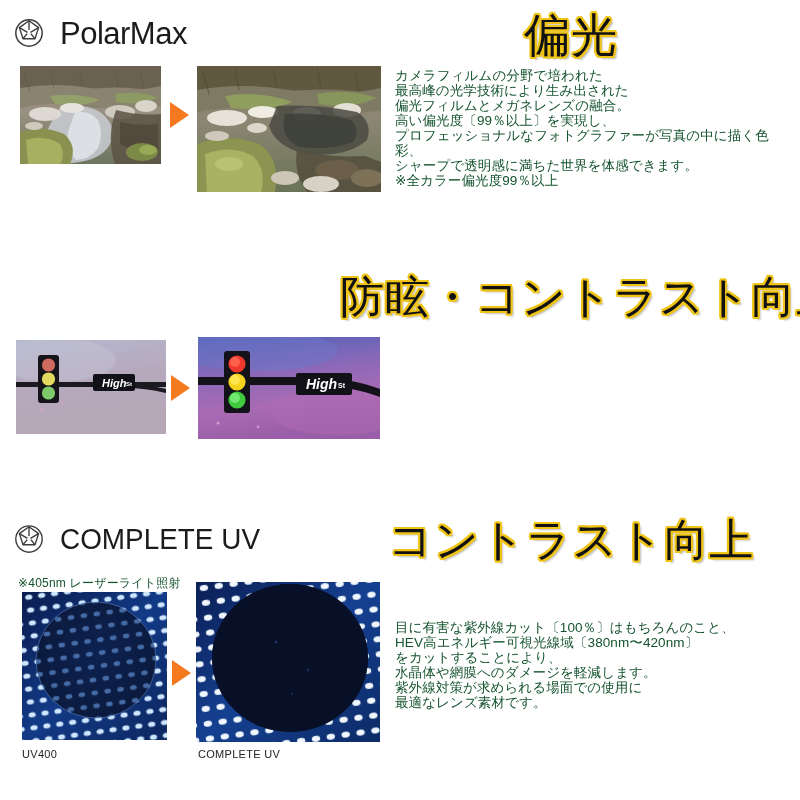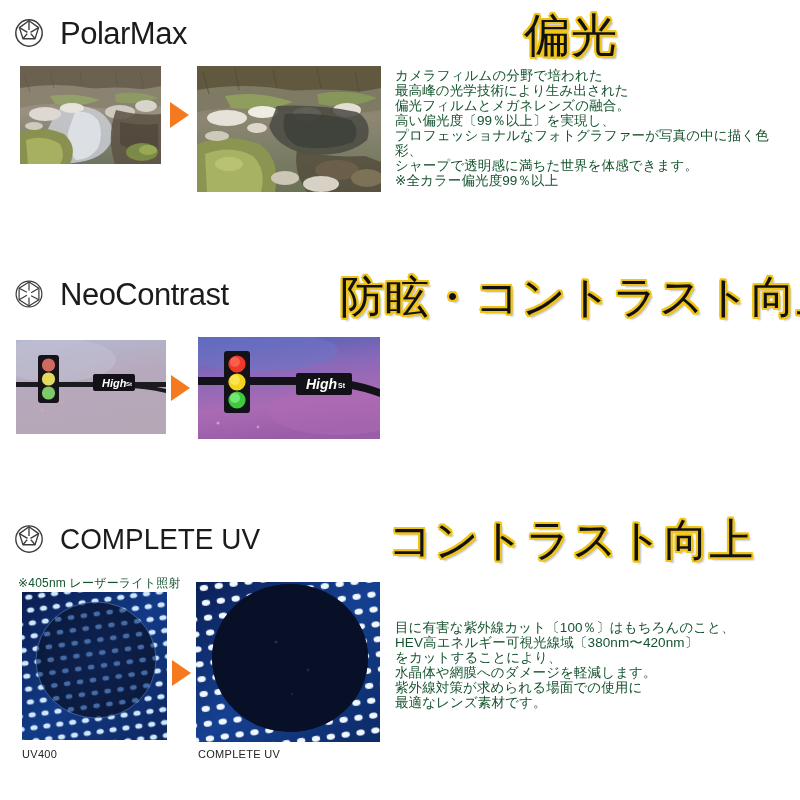--- a/index.html
+++ b/index.html
@@ -179,39 +179,20 @@
 最高峰の光学技術により生み出された
 偏光フィルムとメガネレンズの融合。
 高い偏光度〔99％以上〕を実現し、
 プロフェッショナルなフォトグラファーが写真の中に描く色彩、
 シャープで透明感に満ちた世界を体感できます。
 ※全カラー偏光度99％以上</div>
 </div>
 
 <div class="section" id="sec-neocontrast">
 
-  <div class="brand" style="left:14px;top:14px;">
-    <span class="aperture">
-      <svg width="30" height="30" viewBox="0 0 100 100">
-        <g fill="none" stroke="#3b3b3b" stroke-width="4">
-          <circle cx="50" cy="50" r="43"></circle>
-        </g>
-        <g fill="none" stroke="#3b3b3b" stroke-width="4" stroke-linejoin="round">
-          <path d="M50 10 L83 31 L83 69 L50 90 L17 69 L17 31 Z"></path>
-          <path d="M50 10 L50 38"></path>
-            <path d="M83 31 L57 46"></path>
-            <path d="M83 69 L57 56"></path>
-          <path d="M50 90 L50 62"></path>
-            <path d="M17 69 L43 54"></path>
-            <path d="M17 31 L43 44"></path>
-        </g>
-      </svg>
-    </span>
-    <span class="brand-name">NeoContrast</span>
-  </div>
 
   <div class="bigtitle" style="left:340px;top:10px;">防眩・コントラスト向上</div>
 
   <div class="photo" style="left:16px;top:75px;width:150px;height:94px;">
     <svg width="150" height="94" viewBox="0 0 150 94" preserveAspectRatio="none">
       <defs>
         <linearGradient id="tl1" x1="0" y1="0" x2="0.25" y2="1">
           <stop offset="0" stop-color="#b4b9cf"></stop>
             <stop offset="0.5" stop-color="#b7a9bd"></stop>
             <stop offset="1" stop-color="#b5a7b6"></stop>

